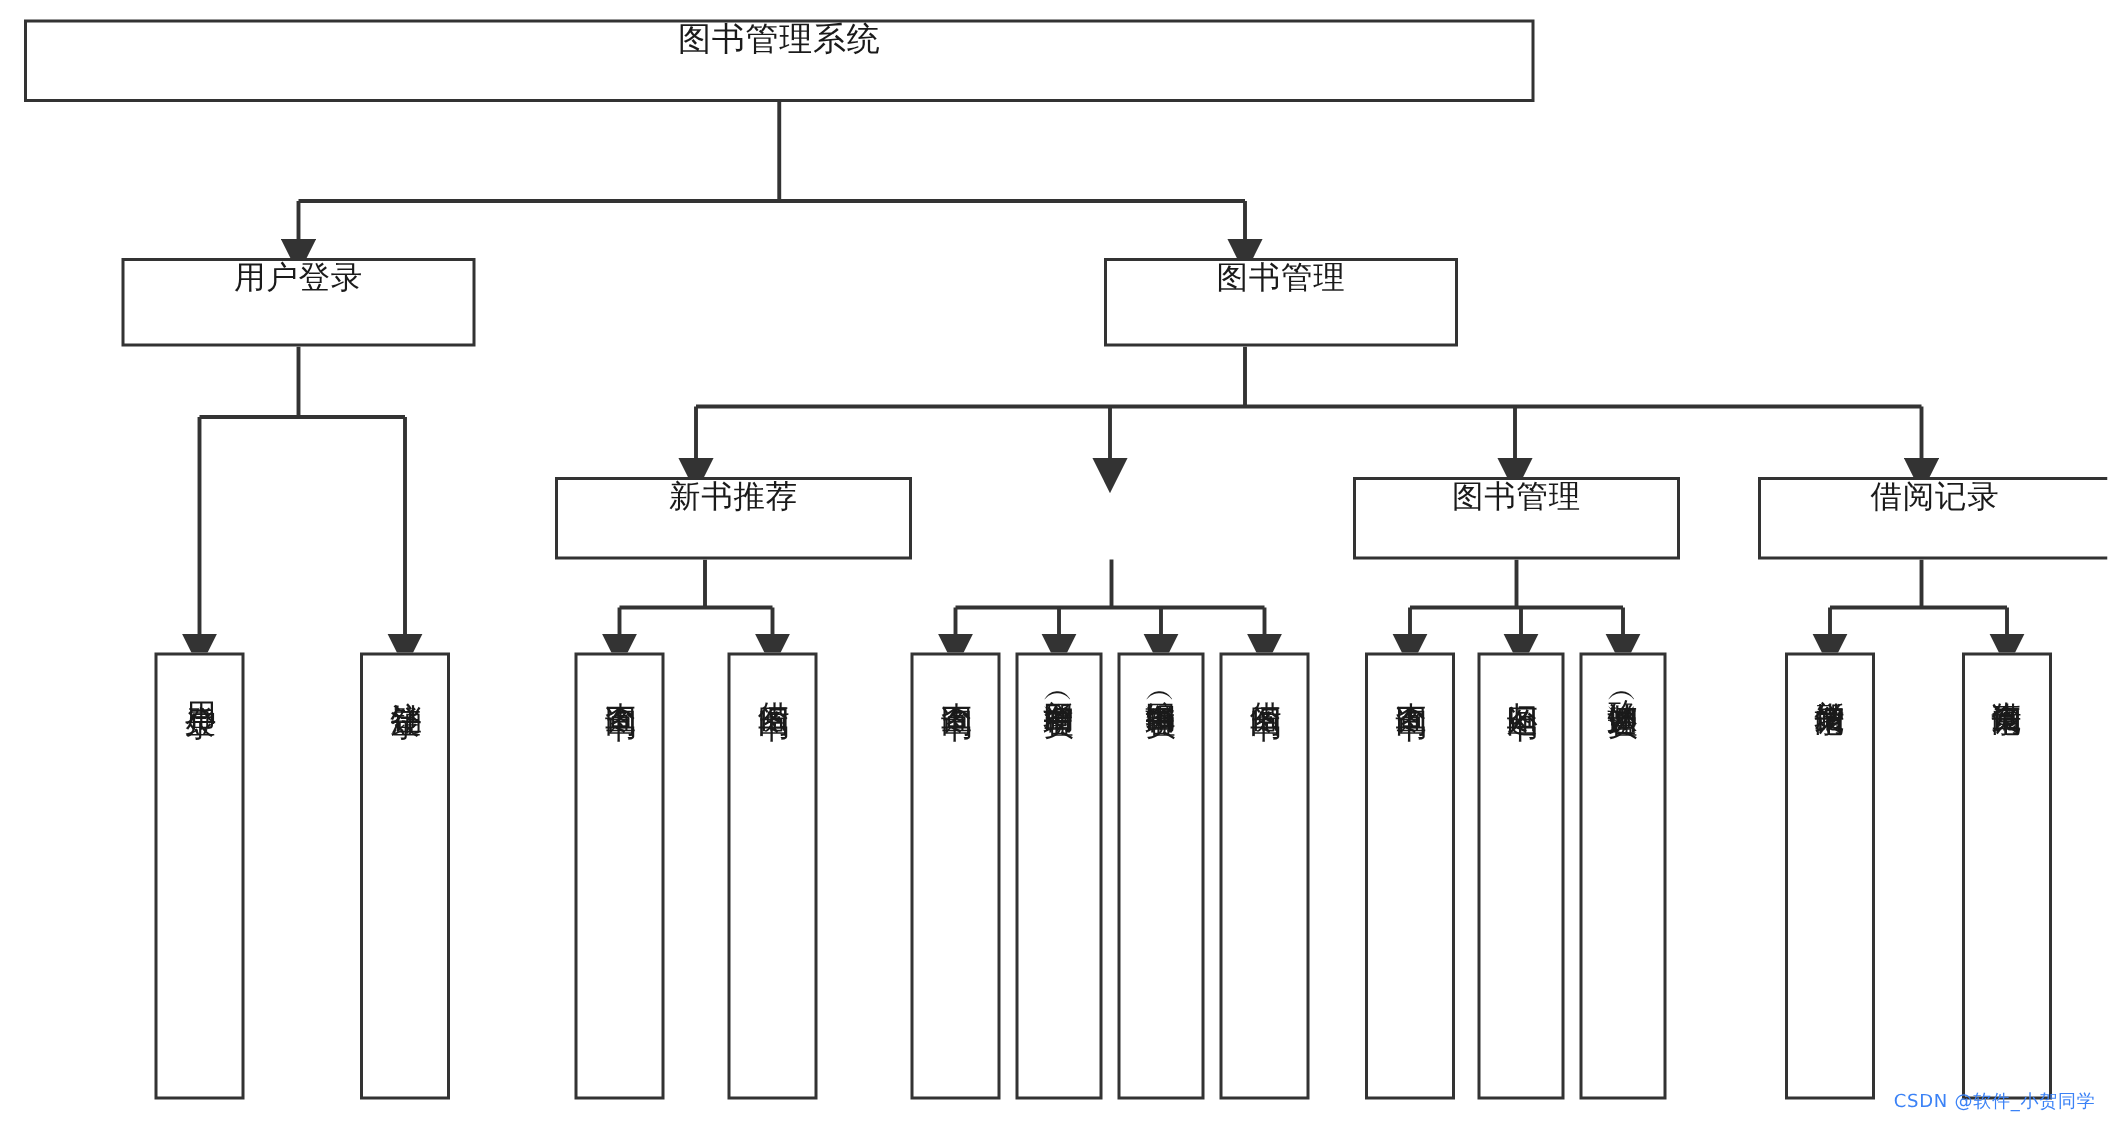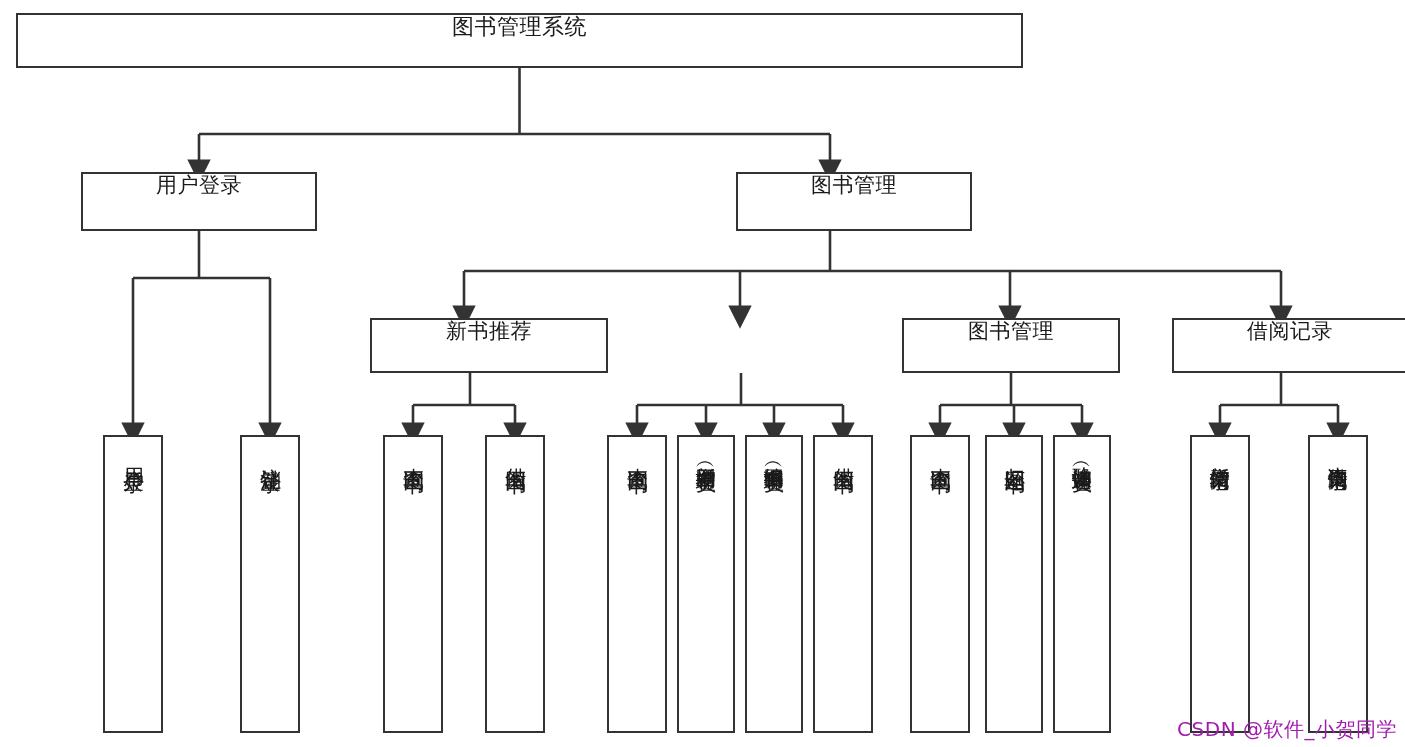--- a/index.html
+++ b/index.html
@@ -59,22 +59,22 @@
     white-space: nowrap;
   }
   .node.vertical.narrow .node-label {
     font-size: 20px;
     letter-spacing: 1px;
   }
   #watermark {
     position: absolute;
     right: 8px;
     bottom: 4px;
-    font-size: 20px;
-    color: #a21caf;
+    font-size: 12px;
+    color: #3b82f6;
     z-index: 5;
     white-space: nowrap;
     letter-spacing: 0.5px;
     margin-left: 36px;
   }
 </style>
 </head>
 <body>
 
 <div id="diagram-canvas">

